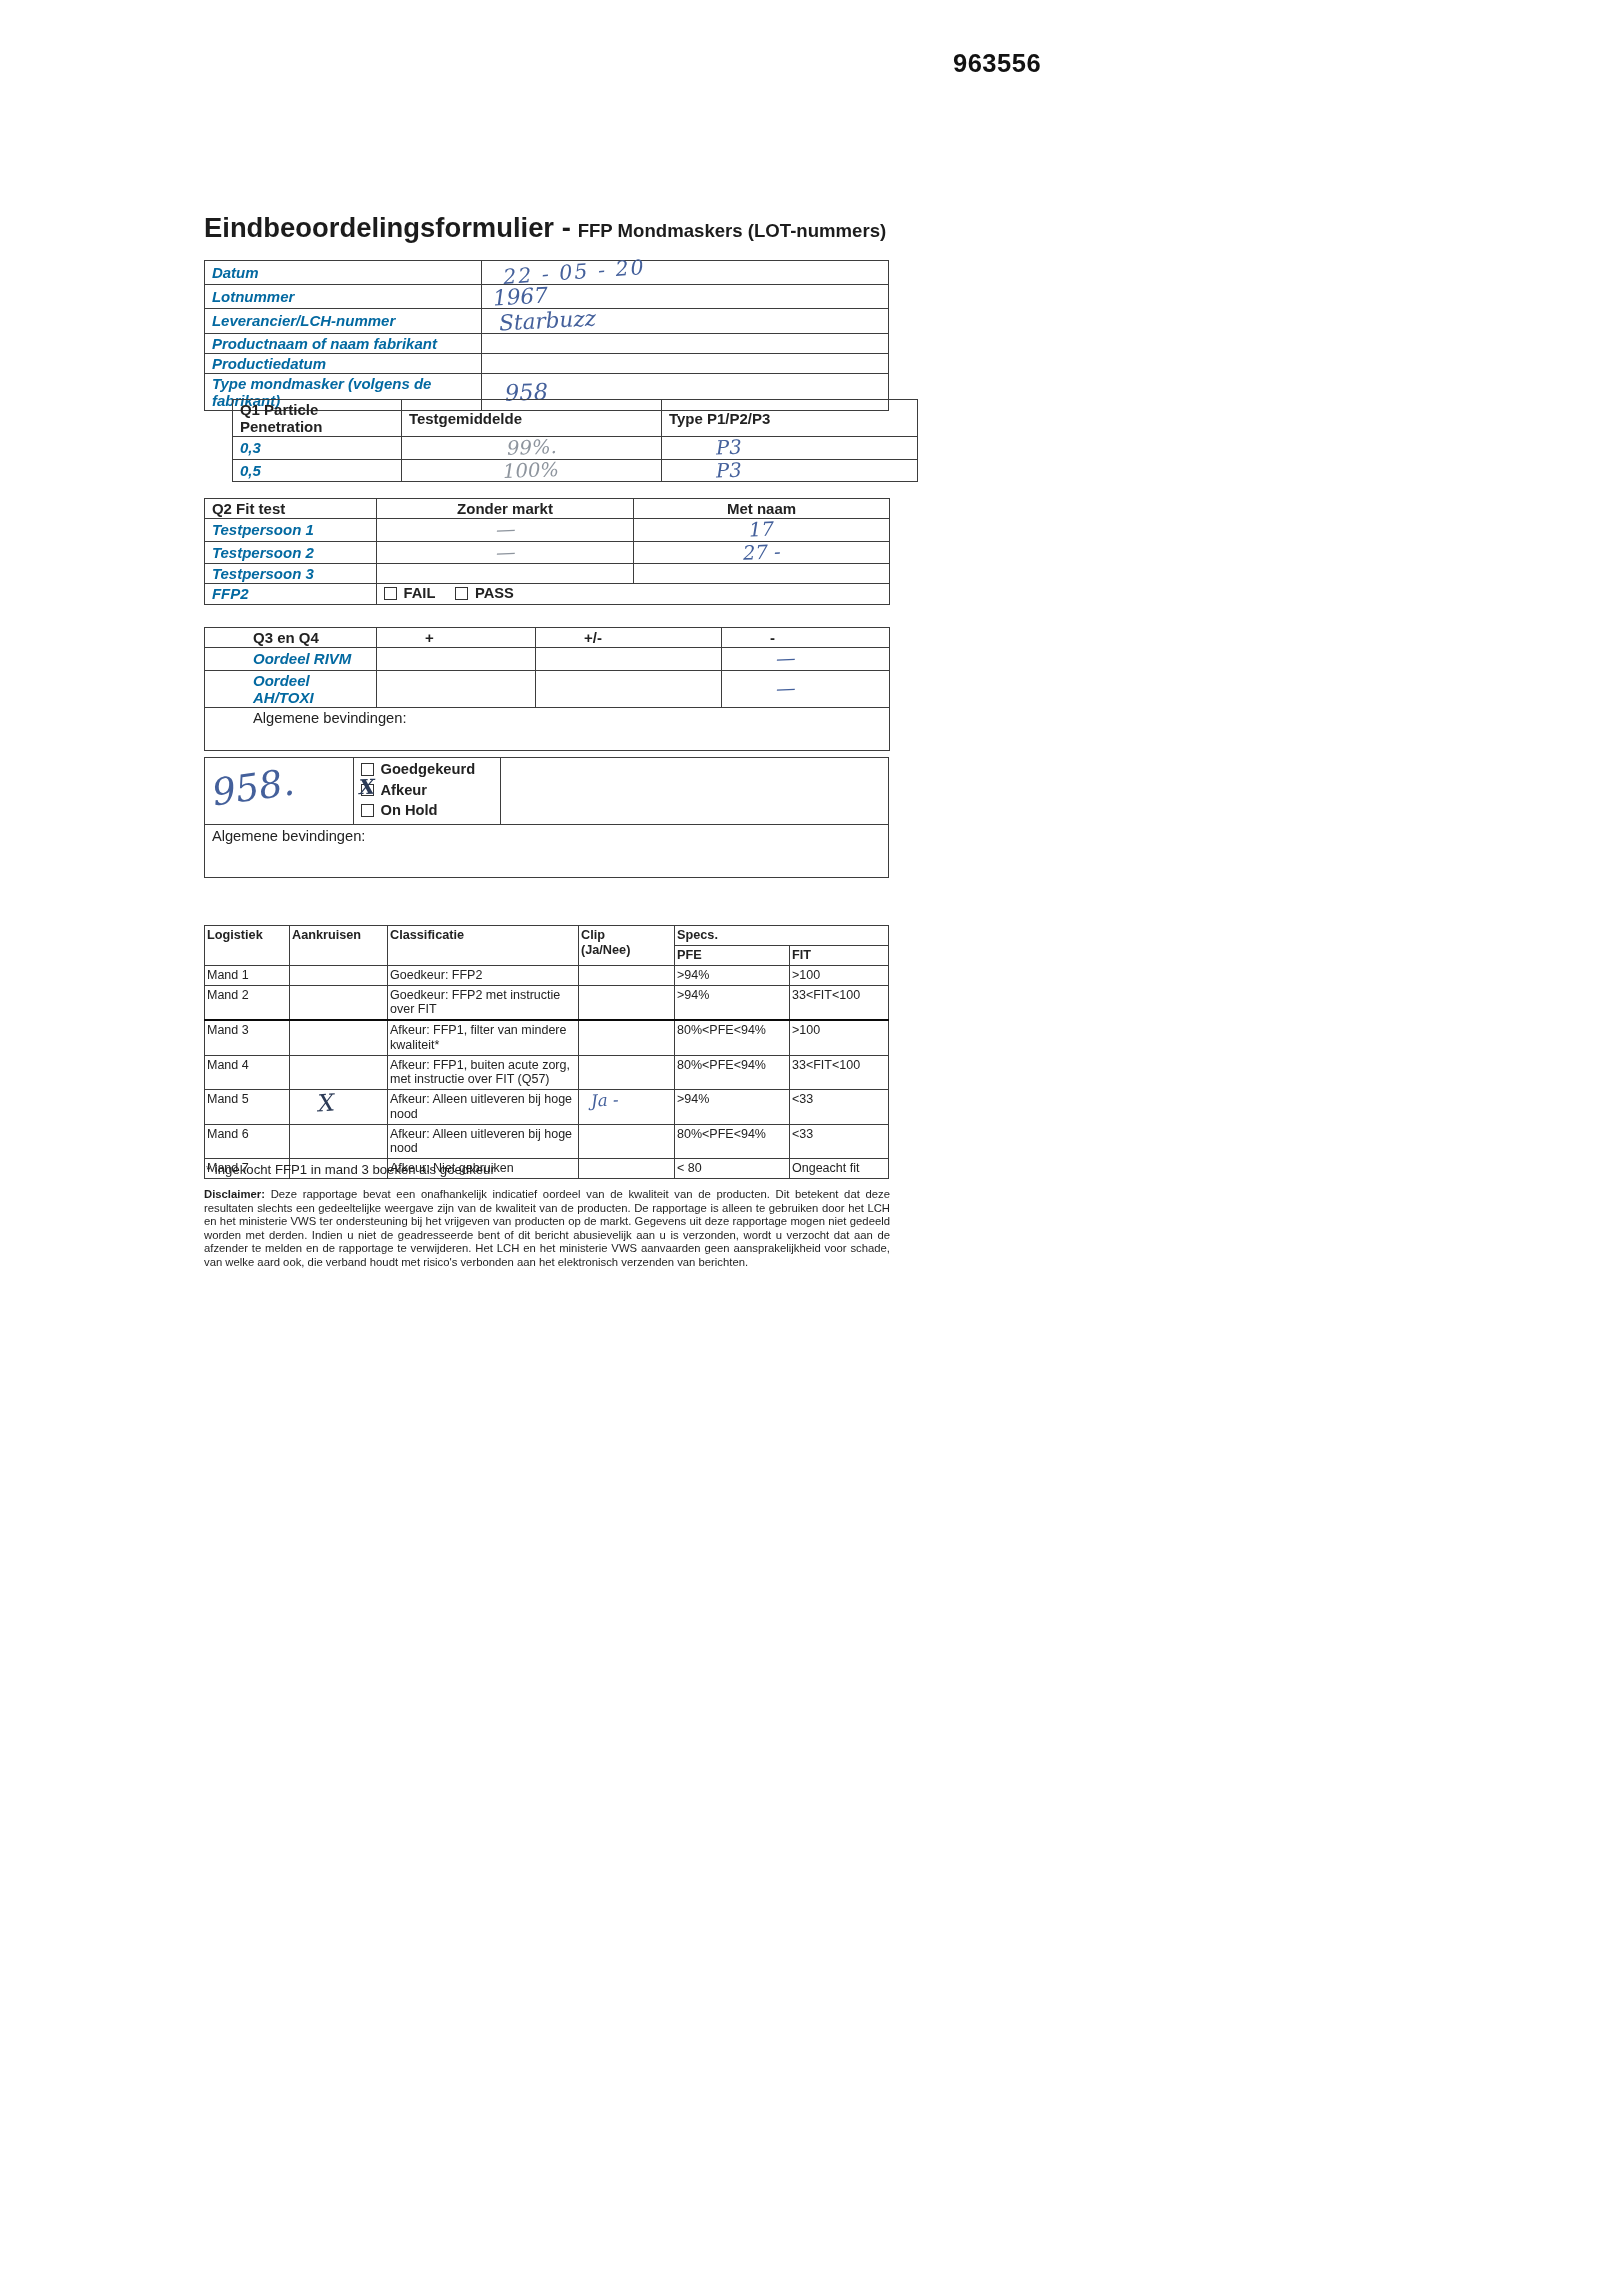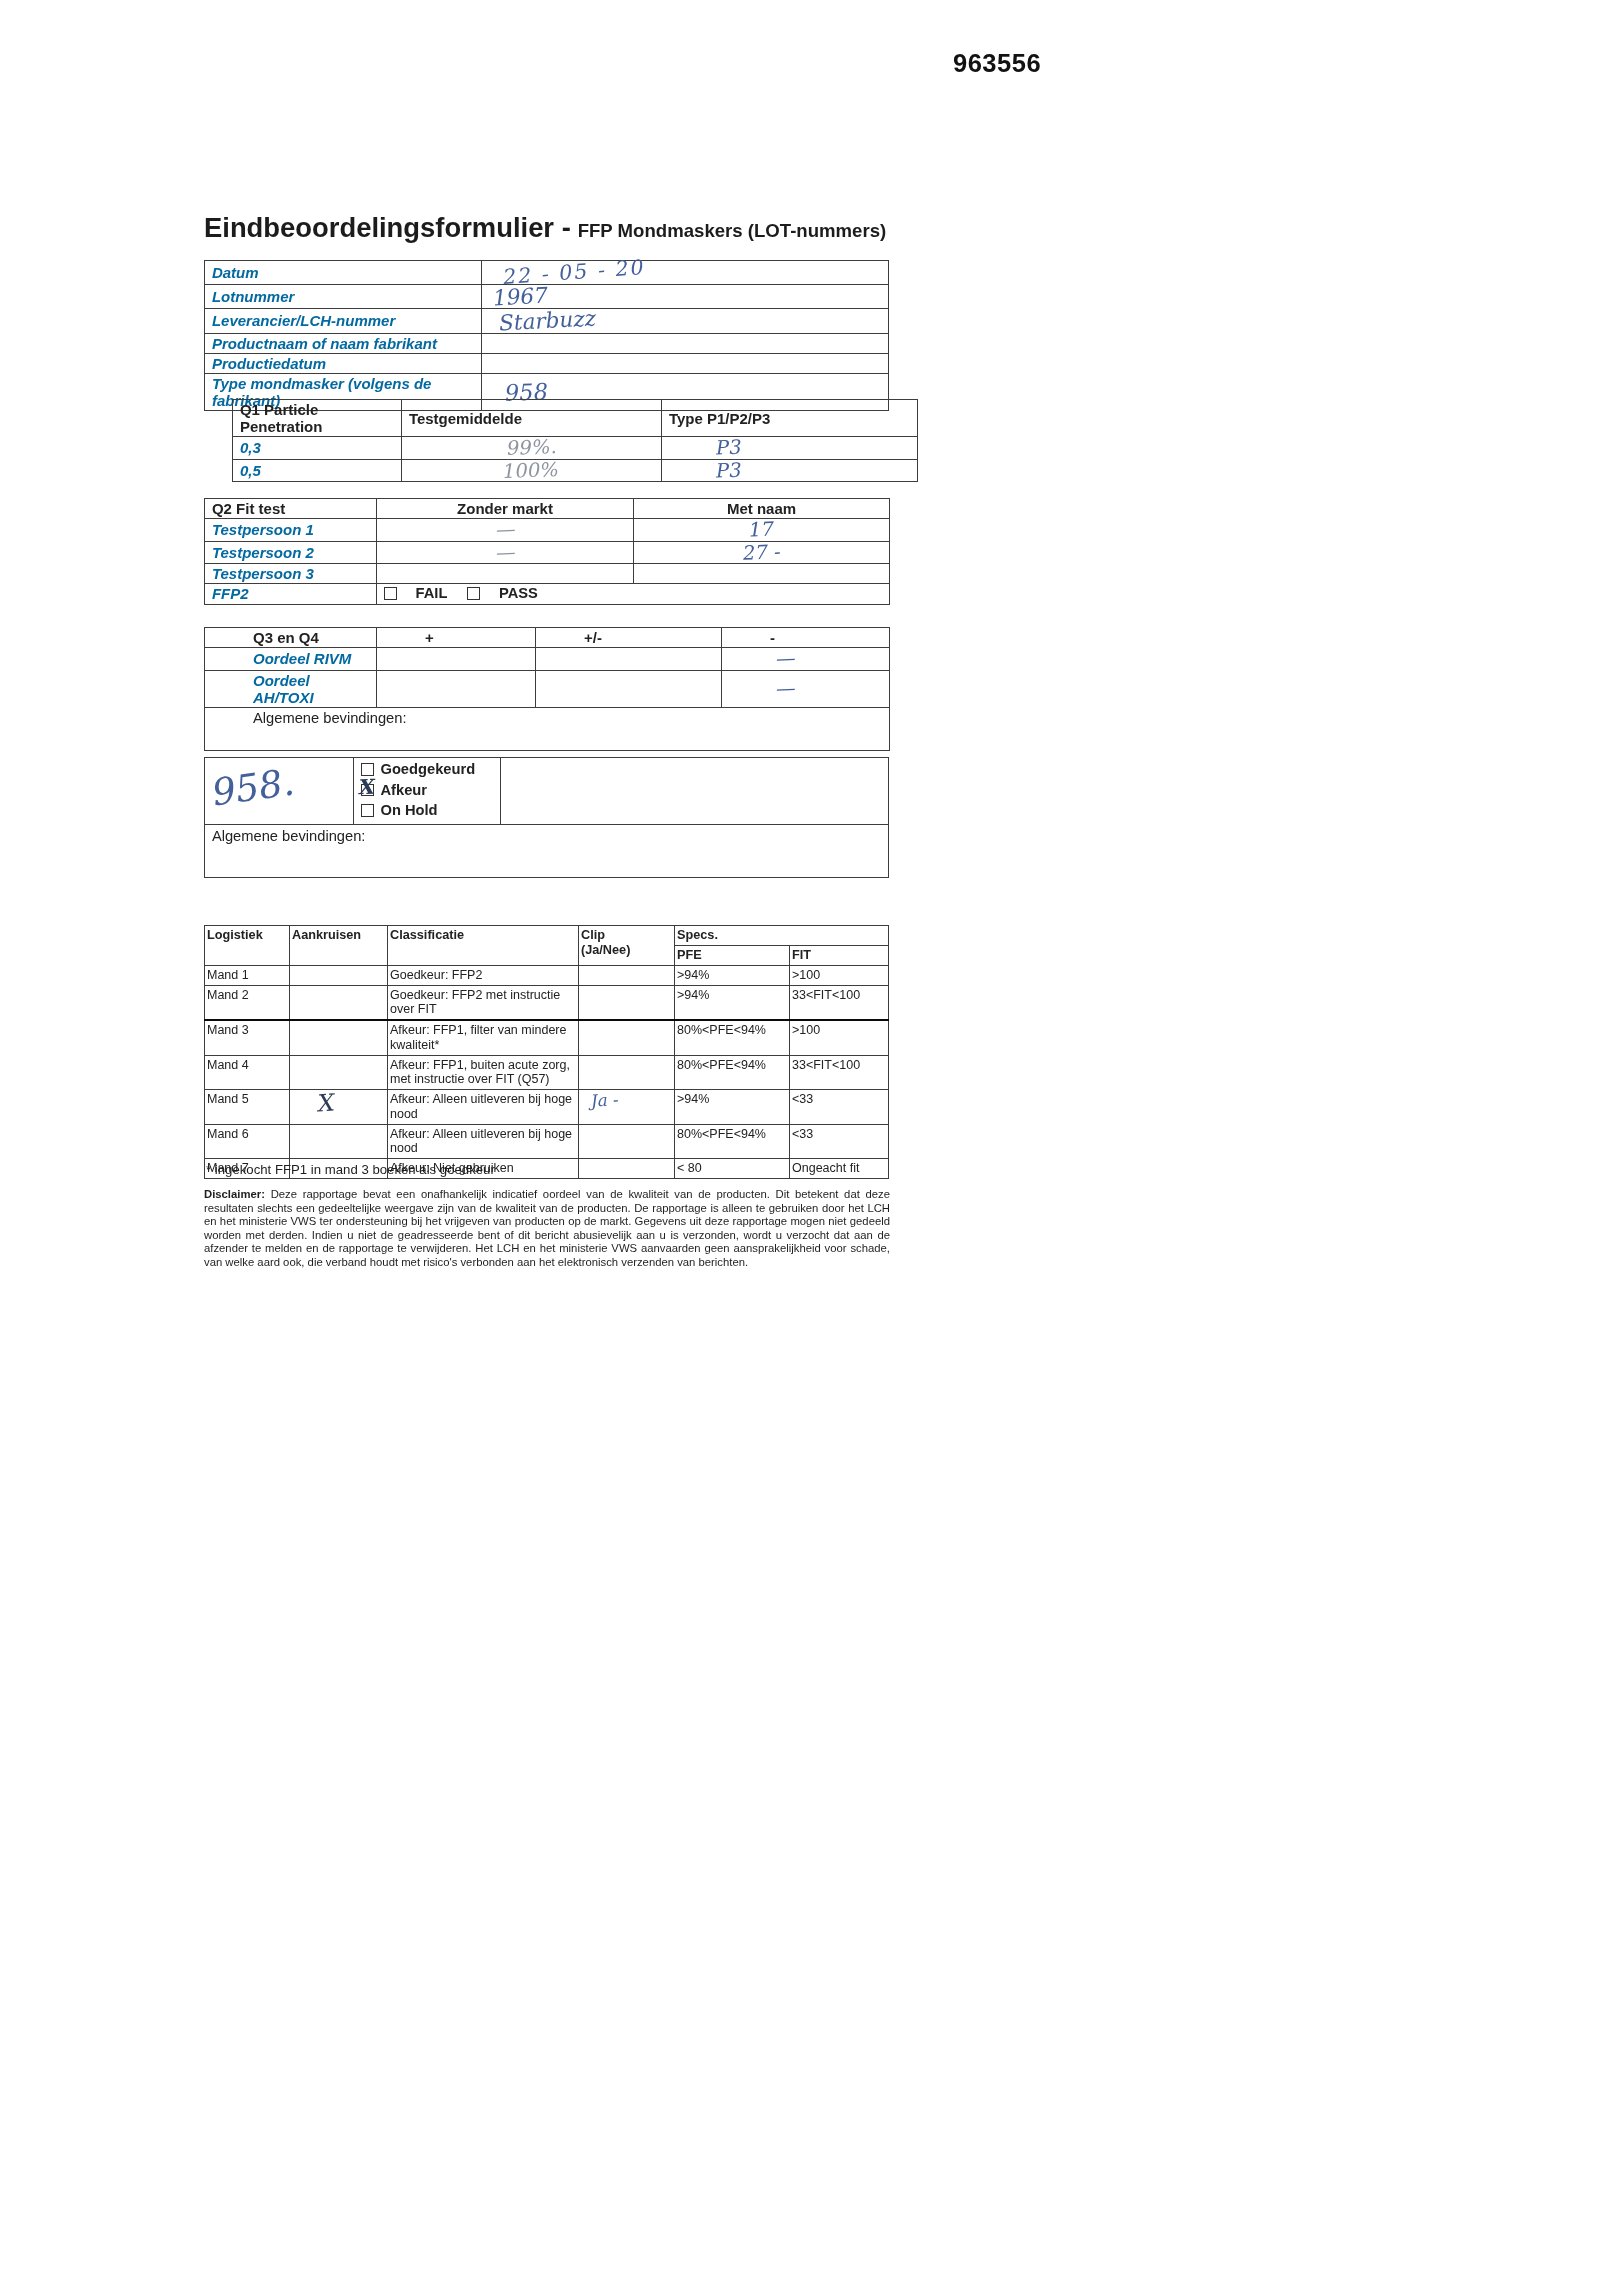--- a/index.html
+++ b/index.html
@@ -49,21 +49,21 @@
   .t-log tr.thick td { border-top:2.9px solid #0a0a0a; }
 
   .footnote { position:absolute; top:1162px; left:2px; font-size:13.2px; color:#1e1e1e; }
 
   .disclaimer { position:absolute; top:1188px; left:0; width:686px; font-size:11.3px; line-height:1.2; text-align:justify; color:#1f1f1f; }
   .disclaimer b { font-weight:bold; }
 
   
   .cb { position:relative; display:inline-block; width:12.7px; height:12.7px; border:1.7px solid #333; background:#fff; flex:0 0 auto; vertical-align:-1px; }
   .cb .mark { position:absolute; left:-2.9px; top:-7.8px; font-size:20.6px; font-weight:bold; line-height:1; }
-  .cb-group { display:inline-flex; align-items:center; gap:19px; margin-right:15.7px; font-weight:bold; font-size:14.7px; }
+  .cb-group { display:inline-flex; align-items:center; gap:7px; margin-right:15.7px; font-weight:bold; font-size:14.7px; }
 
   
   .hand { font-family:"DejaVu Serif", serif; font-style:italic; color:#44609b; display:inline-block; transform:rotate(-2deg); font-size:19.6px; line-height:1; }
   .hand.gray { color:#8e959e; }
   .hand.dark { color:#2c3b57; }
   .hw-datum    { font-size:20.6px; transform:rotate(-4deg); letter-spacing:2px; margin-left:13.7px; }
   .hw-lot      { font-size:21.6px; transform:rotate(-3deg); margin-left:3.9px; }
   .hw-lev      { font-size:21.6px; transform:rotate(-3deg); margin-left:9.8px; }
   .hw-type     { font-size:22.5px; transform:rotate(-2deg); margin-left:15.7px; }
   .hw-pct      { font-size:19.6px; }

